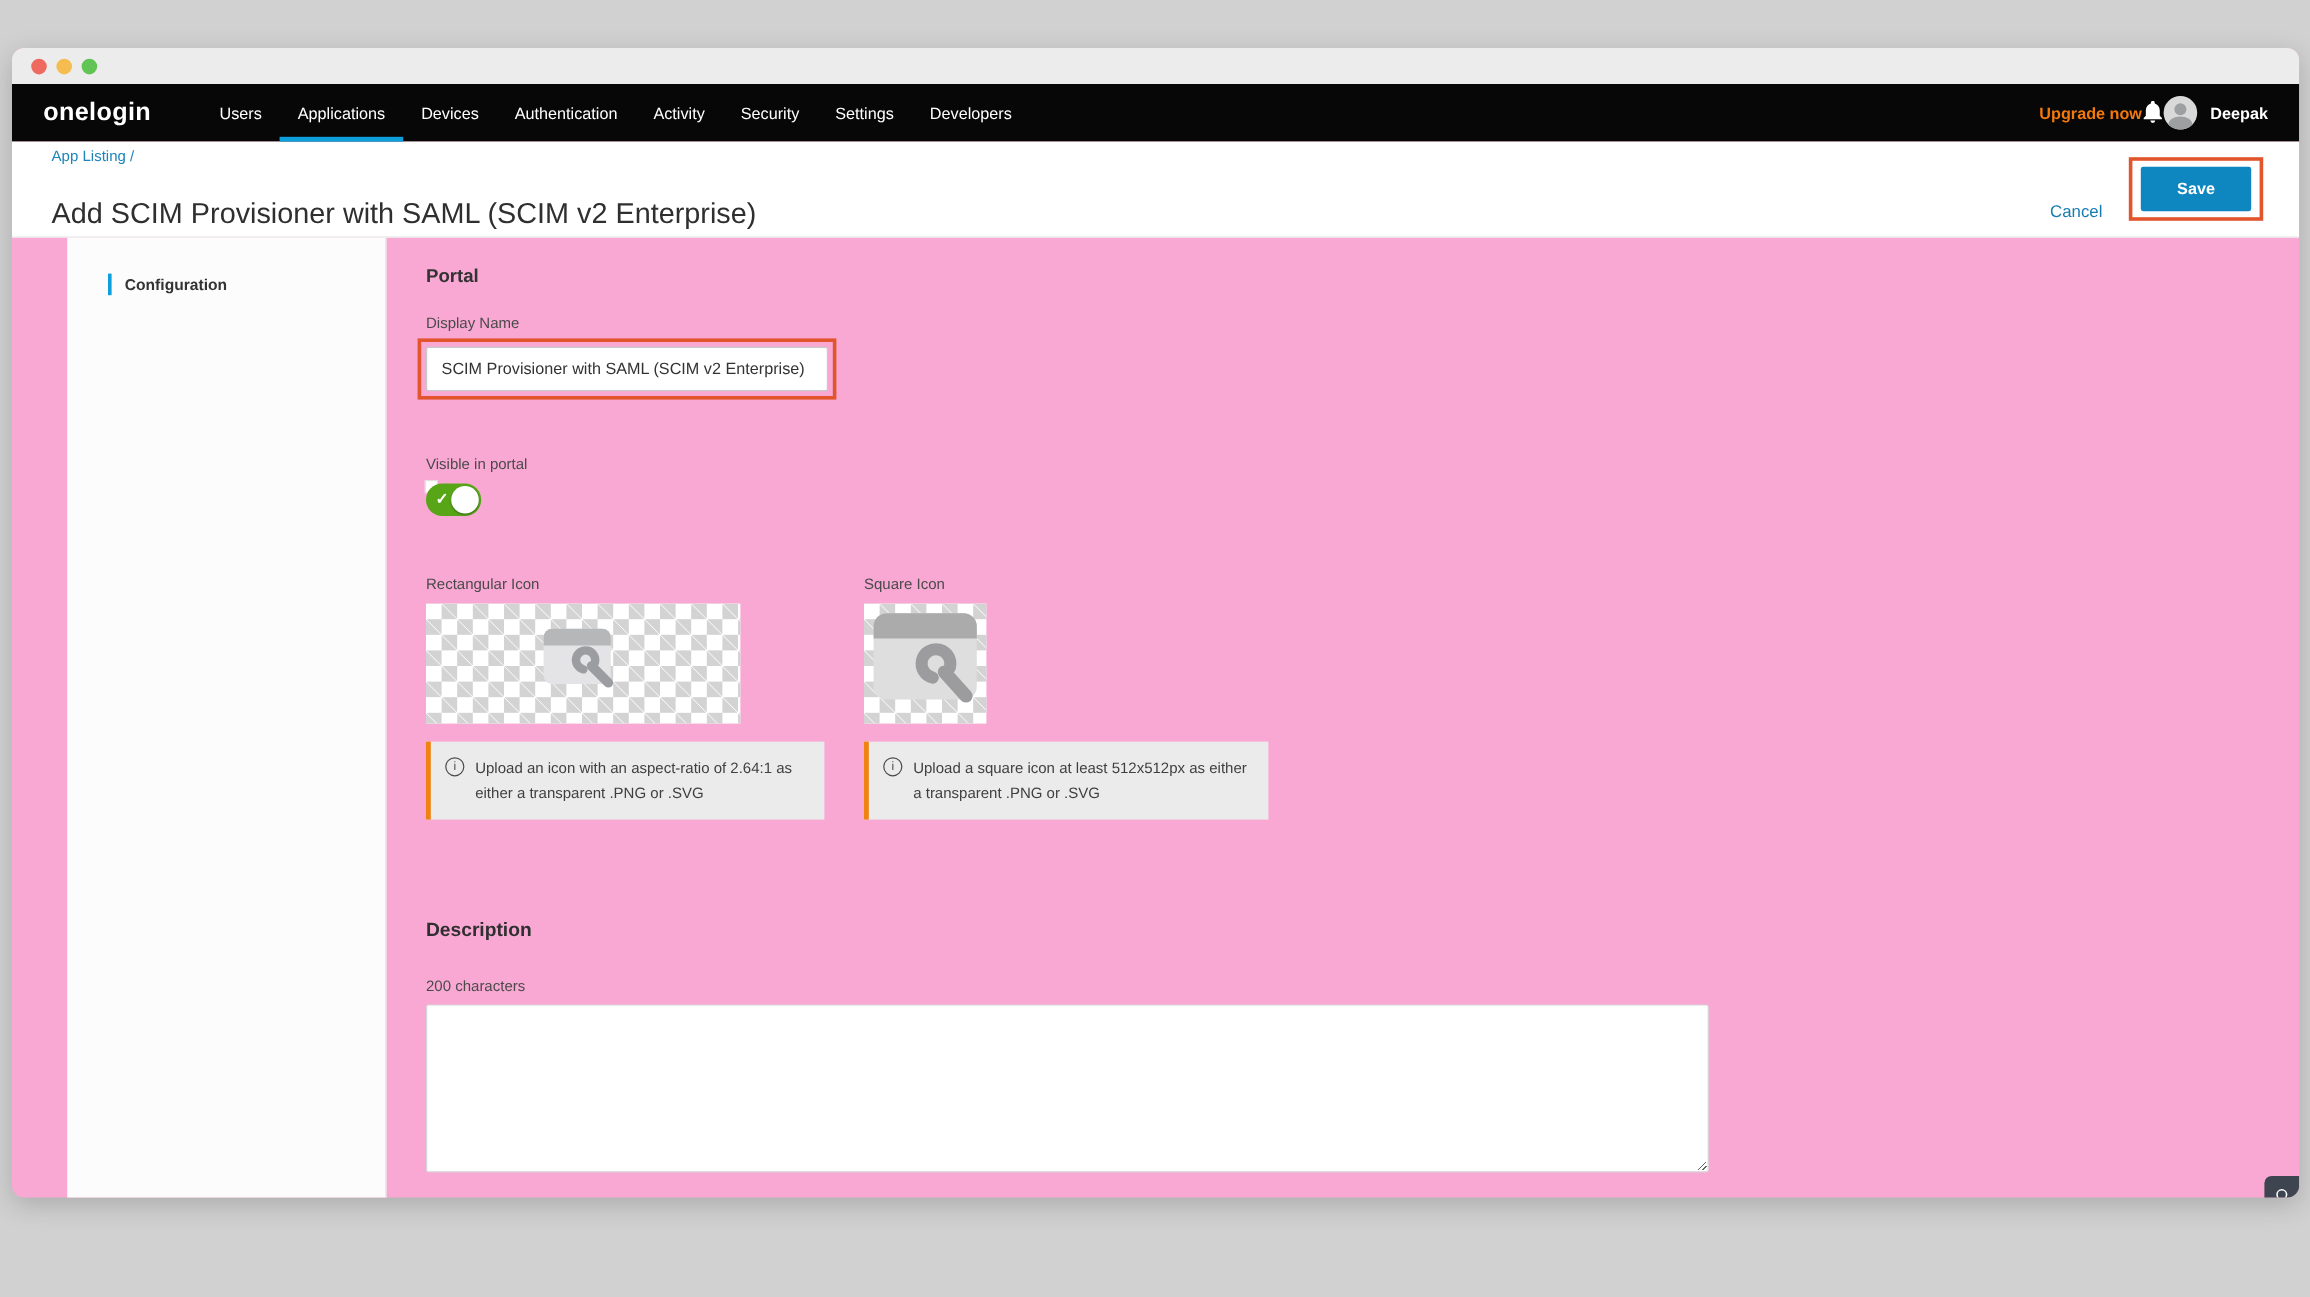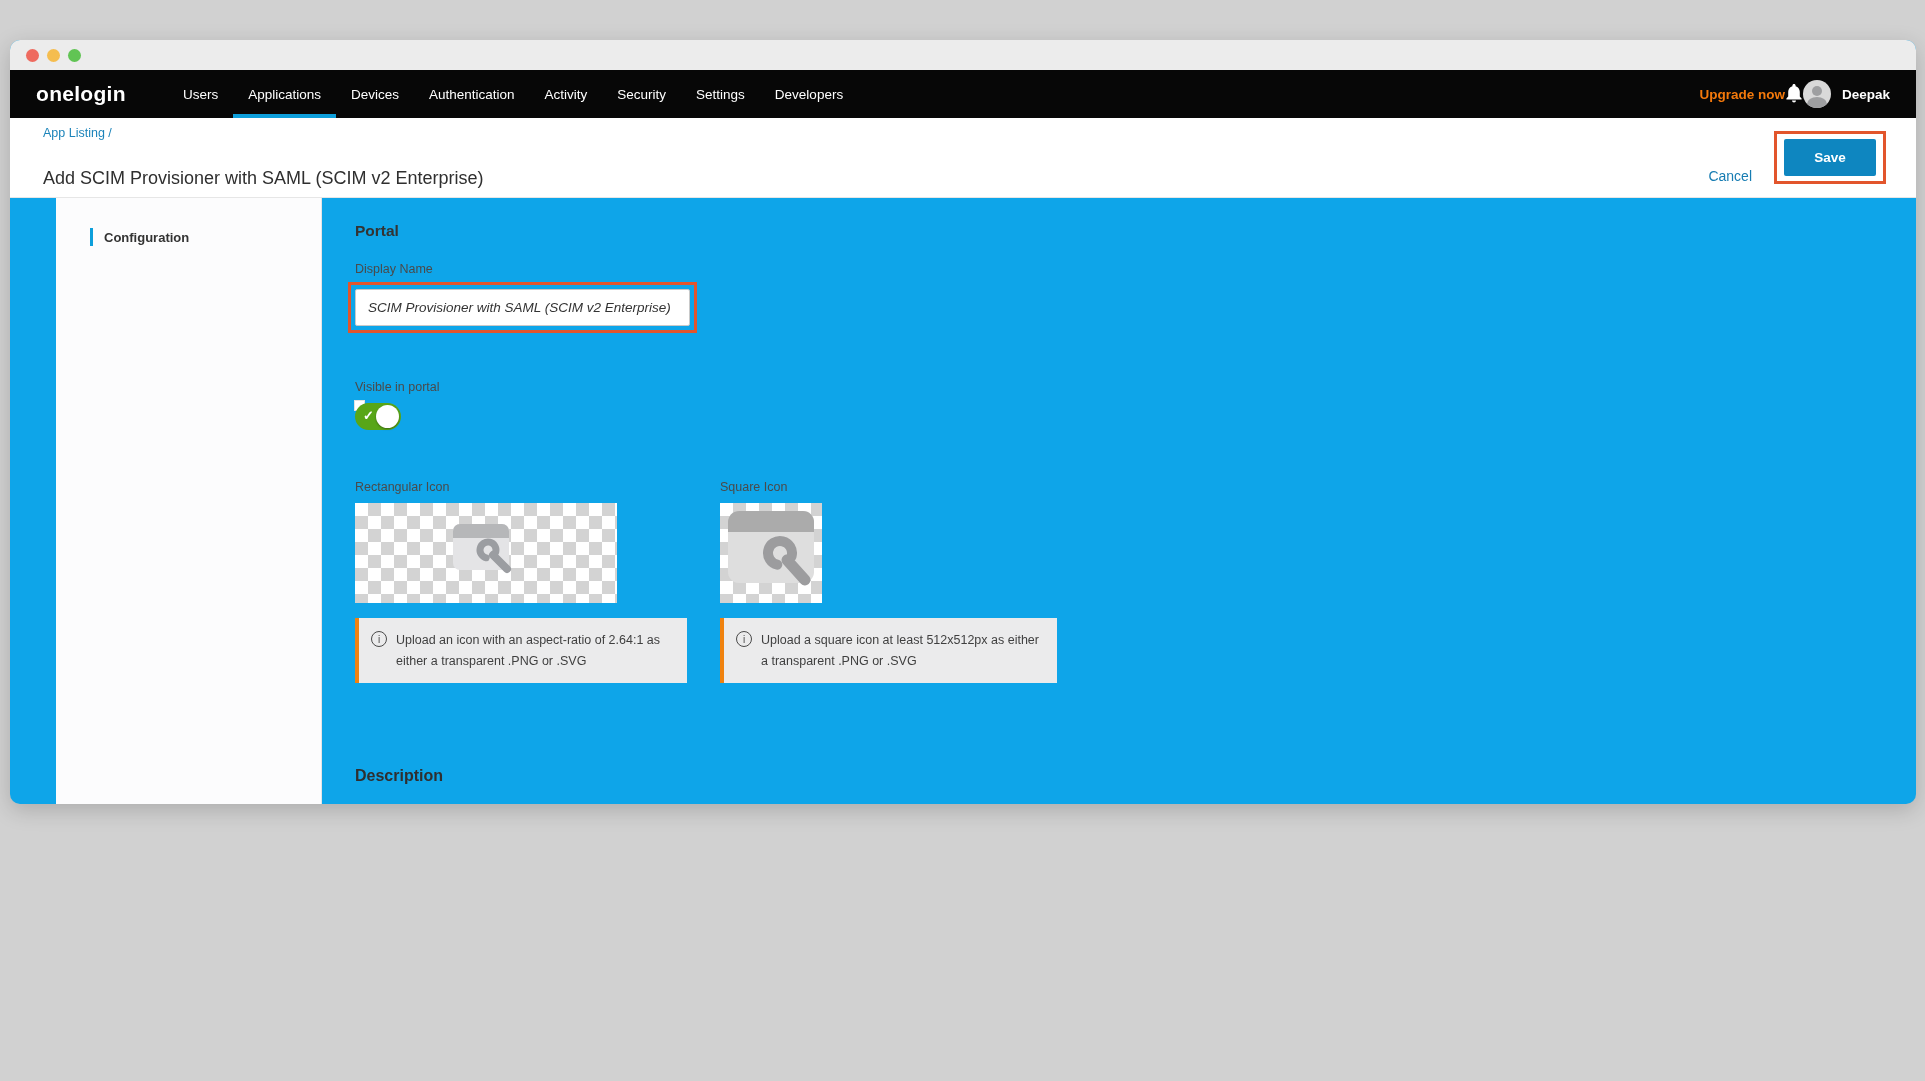--- a/index.html
+++ b/index.html
@@ -4,22 +4,22 @@
 <style>
   * { margin:0; padding:0; box-sizing:border-box; }
   html,body { width:1925px; height:1081px; }
   body {
     font-family:"Liberation Sans", sans-serif;
     background:#d1d1d1;
     position:relative;
     overflow:hidden;
   }
   .window {
-    position:absolute; left:10px; top:40px; width:1906px; height:764px;
-    border-radius:10px; overflow:hidden; background:#0ea5e9;
+    position:absolute; left:10px; top:40px; width:1906px; height:958px;
+    border-radius:10px; overflow:hidden; background:#f9a8d4;
     box-shadow:0 6px 22px rgba(0,0,0,.18);
   }
   
   .titlebar { height:30px; background:#ececec; display:flex; align-items:center; padding-left:16px; }
   .traffic { display:flex; gap:8px; }
   .light { width:13px; height:13px; border-radius:50%; }
   .light.red { background:#ee6a5f; }
   .light.yellow { background:#f5bd4f; }
   .light.green { background:#61c454; }
   
@@ -40,41 +40,41 @@
   .avatar { width:28px; height:28px; border-radius:50%; background:#d9d9d9; overflow:hidden; position:relative; }
   .avatar .head { position:absolute; left:9px; top:6px; width:10px; height:10px; border-radius:50%; background:#9e9fa1; }
   .avatar .shoulders { position:absolute; left:4px; top:17px; width:20px; height:14px; border-radius:50%; background:#9e9fa1; }
   .username { color:#fff; font-size:13.5px; font-weight:700; }
   
   .pagehead {
     height:80px; background:#ffffff; border-bottom:1px solid #e6e6e6;
     display:flex; align-items:center; justify-content:space-between; padding:0 30px 0 33px;
   }
   .crumb { color:#1c84ba; font-size:12.5px; margin-bottom:5px; cursor:pointer; }
-  .page-title { color:#2f2f2f; font-size:18px; font-weight:400;margin-top:28px; }
+  .page-title { color:#2f2f2f; font-size:24px; font-weight:400;margin-top:28px; }
   .head-actions { display:flex; align-items:flex-end; }
   .cancel-link { color:#167cb2; font-size:14px; font-weight:500; cursor:pointer; margin-right:22px; }
   .save-annot { border:3px solid #e2552c; padding:5px 7px; }
   .save-btn {
     background:#0e86c0; color:#fff; border:none; width:92px; height:37px;
     font-family:inherit; font-size:13.5px; font-weight:700; border-radius:2px; cursor:pointer;
   }
   
   .page-body { display:flex; height:843px;padding-left:46px; }
   .sidebar { width:266px; background:#fcfcfd; border-right:1px solid #e5e5e6; padding-top:30px; }
   .side-item { display:flex; align-items:center; padding-left:34px; cursor:pointer; }
   .side-bar-mark { width:3px; height:18px; background:#0d9fdb; margin-right:11px; }
   .side-label { color:#333; font-size:13px; font-weight:700; }
   .content { flex:1; padding:24px 0 0 33px; position:relative; }
   .section-h { color:#333; font-size:15.5px; font-weight:700; }
   .field-label { color:#4a4a4a; font-size:12.5px; margin-top:22px; }
   .input-annot { border:3px solid #e2552c; padding:4px; display:inline-block; margin-left:-7px; margin-top:6px; }
   .text-input {
     width:335px; height:37px; background:#fff; border:1px solid #c9c9c9; border-radius:2px;
-    font-family:inherit; font-size:13.5px; color:#333; padding:0 12px;font-style:italic;
+    font-family:inherit; font-size:13.5px; color:#333; padding:0 12px;
   }
   
   .toggle-wrap { position:relative; width:46px; height:27px; margin-top:9px; cursor:pointer; }
   .toggle-ghost { position:absolute; left:-1px; top:-3px; width:11px; height:11px; background:#fff; border:1px solid #e2e2e2; }
   .toggle {
     position:absolute; inset:0; background:#58a618; border-radius:14px;
   }
   .toggle .check {
     position:absolute; left:8px; top:6px; color:#fff; font-size:13px; font-weight:700; line-height:1;
   }

